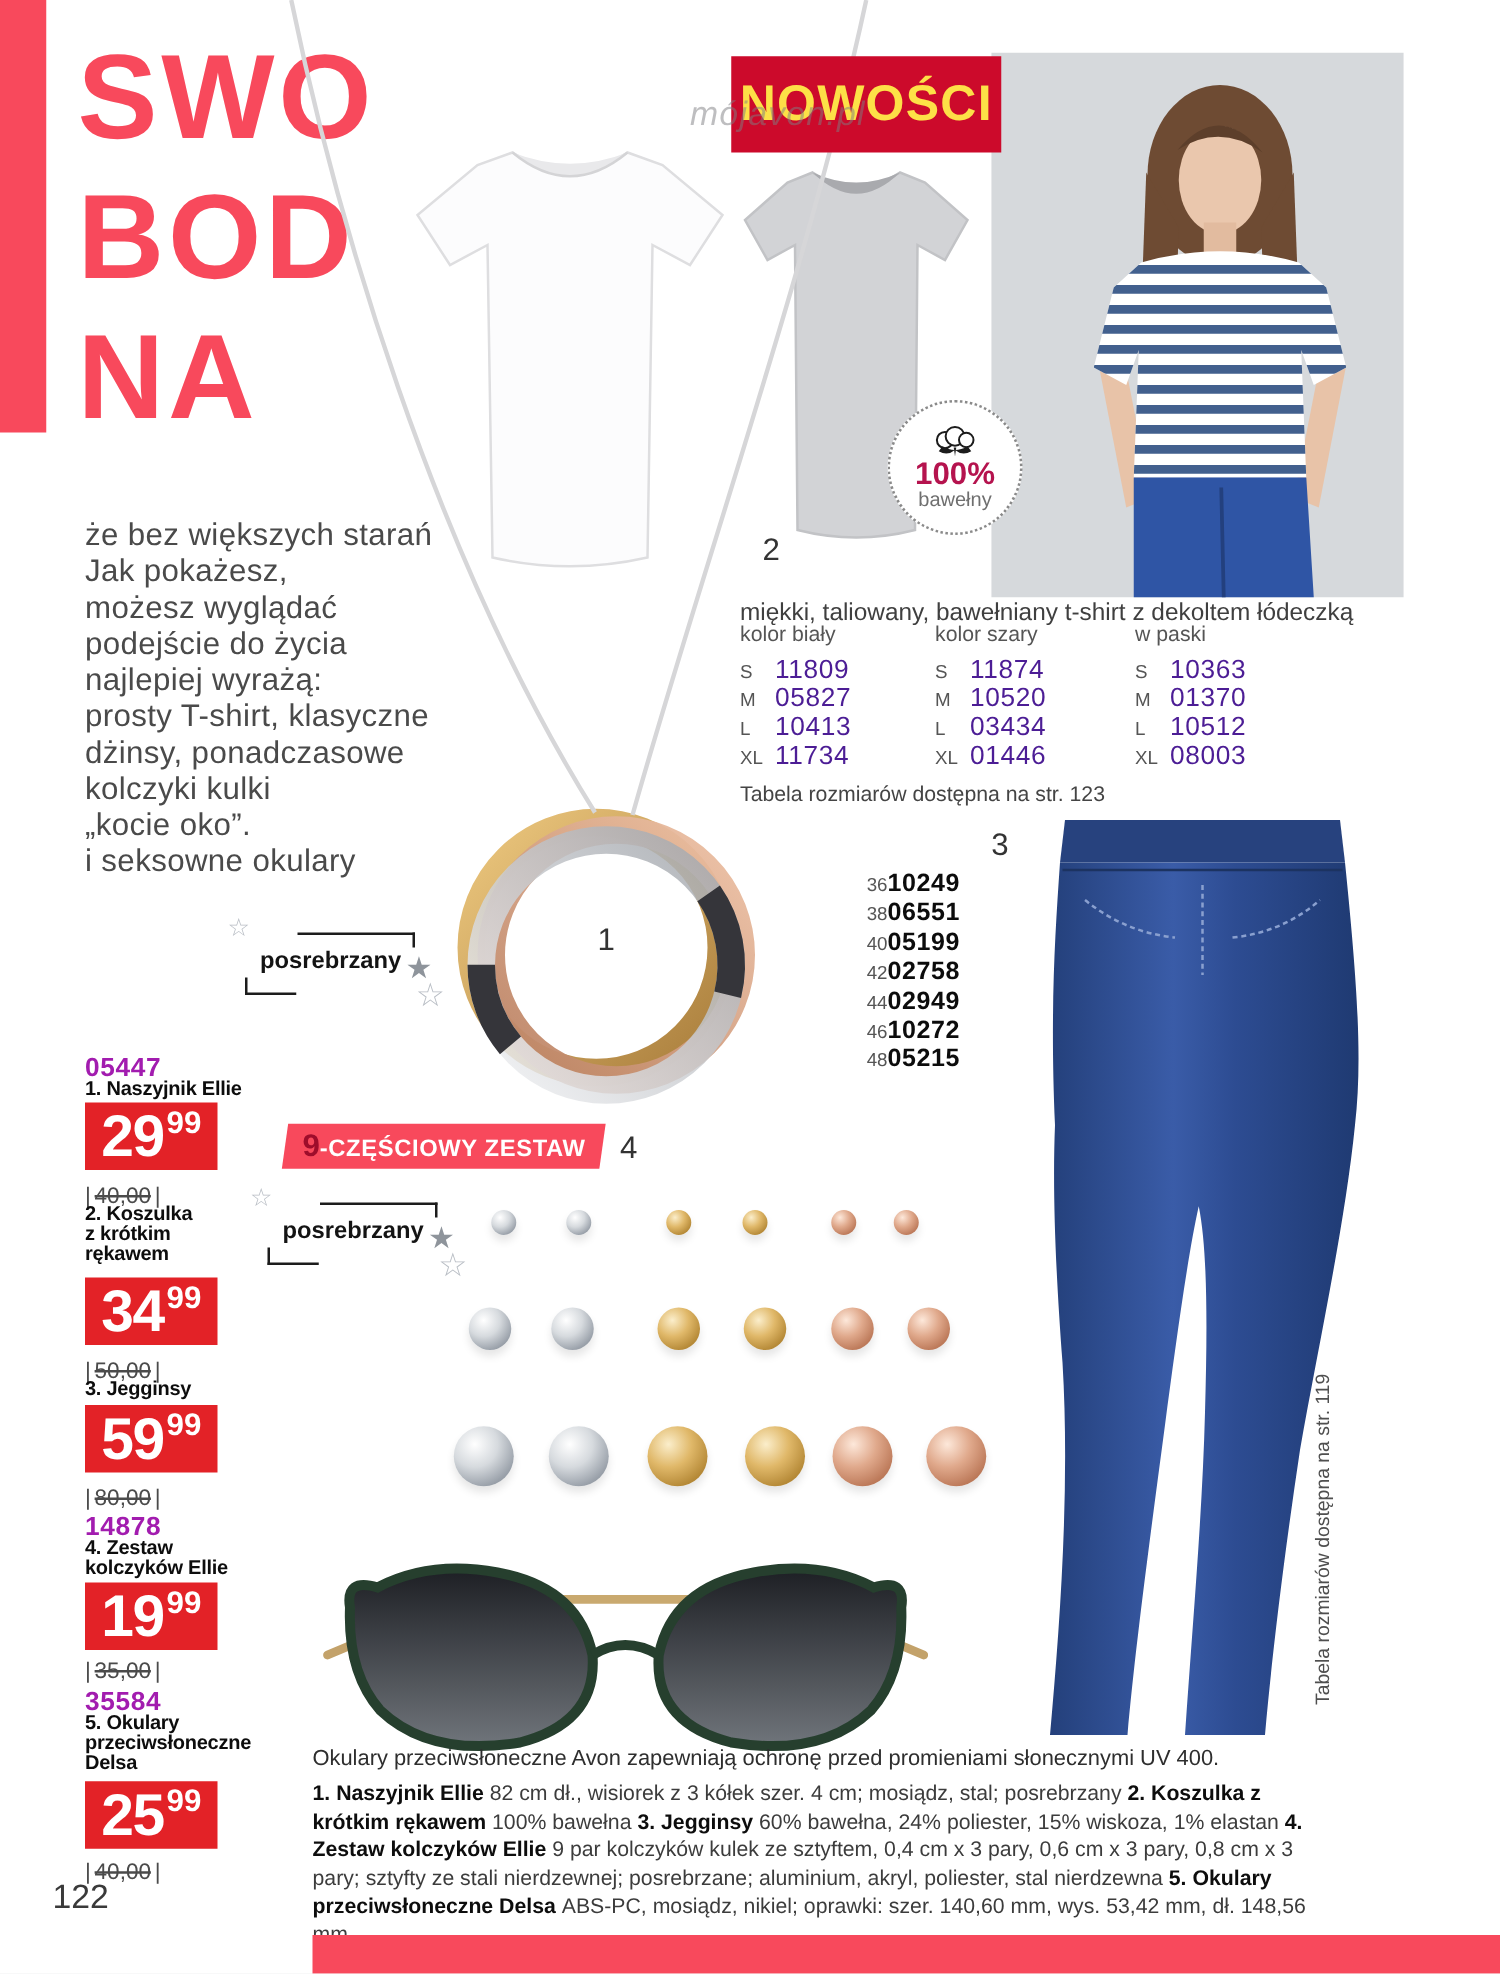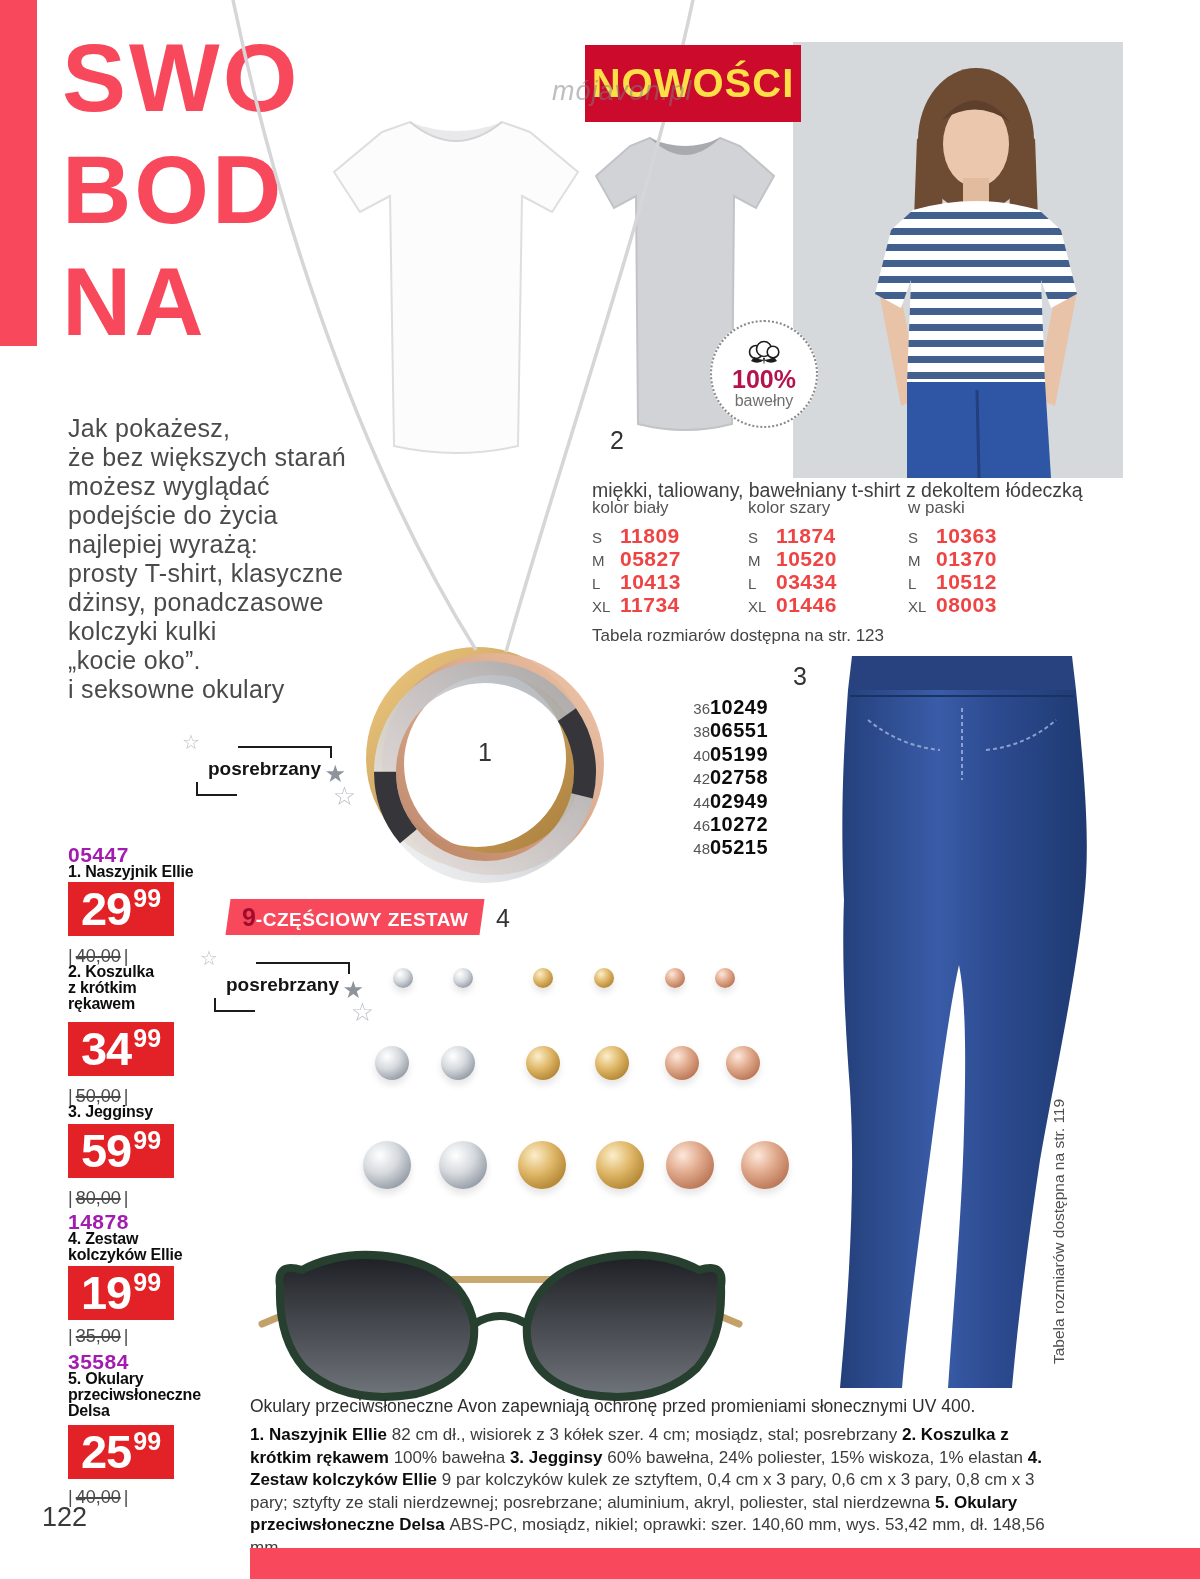--- a/index.html
+++ b/index.html
@@ -44,21 +44,21 @@
 
   
   .marker{font-size:25px;color:#333;z-index:5;}
 
   
   .tee-headline{left:592px;top:479px;font-size:19.5px;color:#3f3f3f;}
   .tee-col{top:498px;width:150px;}
   .tee-col .col-label{font-size:17px;color:#555;margin-bottom:6px;}
   .tee-row{height:23px;display:flex;align-items:baseline;}
   .tee-row .sz{font-size:15px;color:#555;width:28px;}
-  .tee-row .code{font-size:21px;font-weight:700;color:#ef4444;letter-spacing:.5px;}
+  .tee-row .code{font-size:21px;font-weight:400;color:#4c1d95;letter-spacing:.5px;}
   .tee-note{left:592px;top:626px;font-size:17px;color:#444;}
 
   
   .jeans-list{left:672px;top:696px;text-align:right;}
   .jrow{height:23.4px;display:flex;align-items:baseline;}
   .jrow .sz{font-size:15px;color:#555;width:38px;}
   .jrow .code{font-size:20px;font-weight:700;color:#0c0c0c;letter-spacing:.5px;}
   .vert-note{left:1050px;top:950px;width:20px;height:414px;writing-mode:vertical-rl;
              transform:rotate(180deg);font-size:15.5px;color:#4f4f4f;white-space:nowrap;}
 
@@ -168,22 +168,22 @@
       <circle cx="18" cy="9" r="7.5" fill="#fff" stroke="#1c1c1c" stroke-width="1.6"></circle>
       <circle cx="27" cy="12" r="5.8" fill="#fff" stroke="#1c1c1c" stroke-width="1.6"></circle>
       <path d="M5,21 Q12,25 18,20 Q24,25 31,21 L28,17 Q18,23 8,17 Z" fill="#1c1c1c"></path>
       <path d="M17,18 L19,18 L18,25 Z" fill="#1c1c1c"></path>
     </svg>
     <div class="pct">100%</div>
     <div class="word">bawełny</div>
   </div>
 
   <div class="abs intro">
+    <div>że bez większych starań</div>
     <div>Jak pokażesz,</div>
-    <div>że bez większych starań</div>
     <div>możesz wyglądać</div>
     <div>podejście do życia</div>
     <div>najlepiej wyrażą:</div>
     <div>prosty T-shirt, klasyczne</div>
     <div>dżinsy, ponadczasowe</div>
     <div>kolczyki kulki</div>
     <div>„kocie oko”.</div>
     <div>i seksowne okulary</div>
   </div>
 

